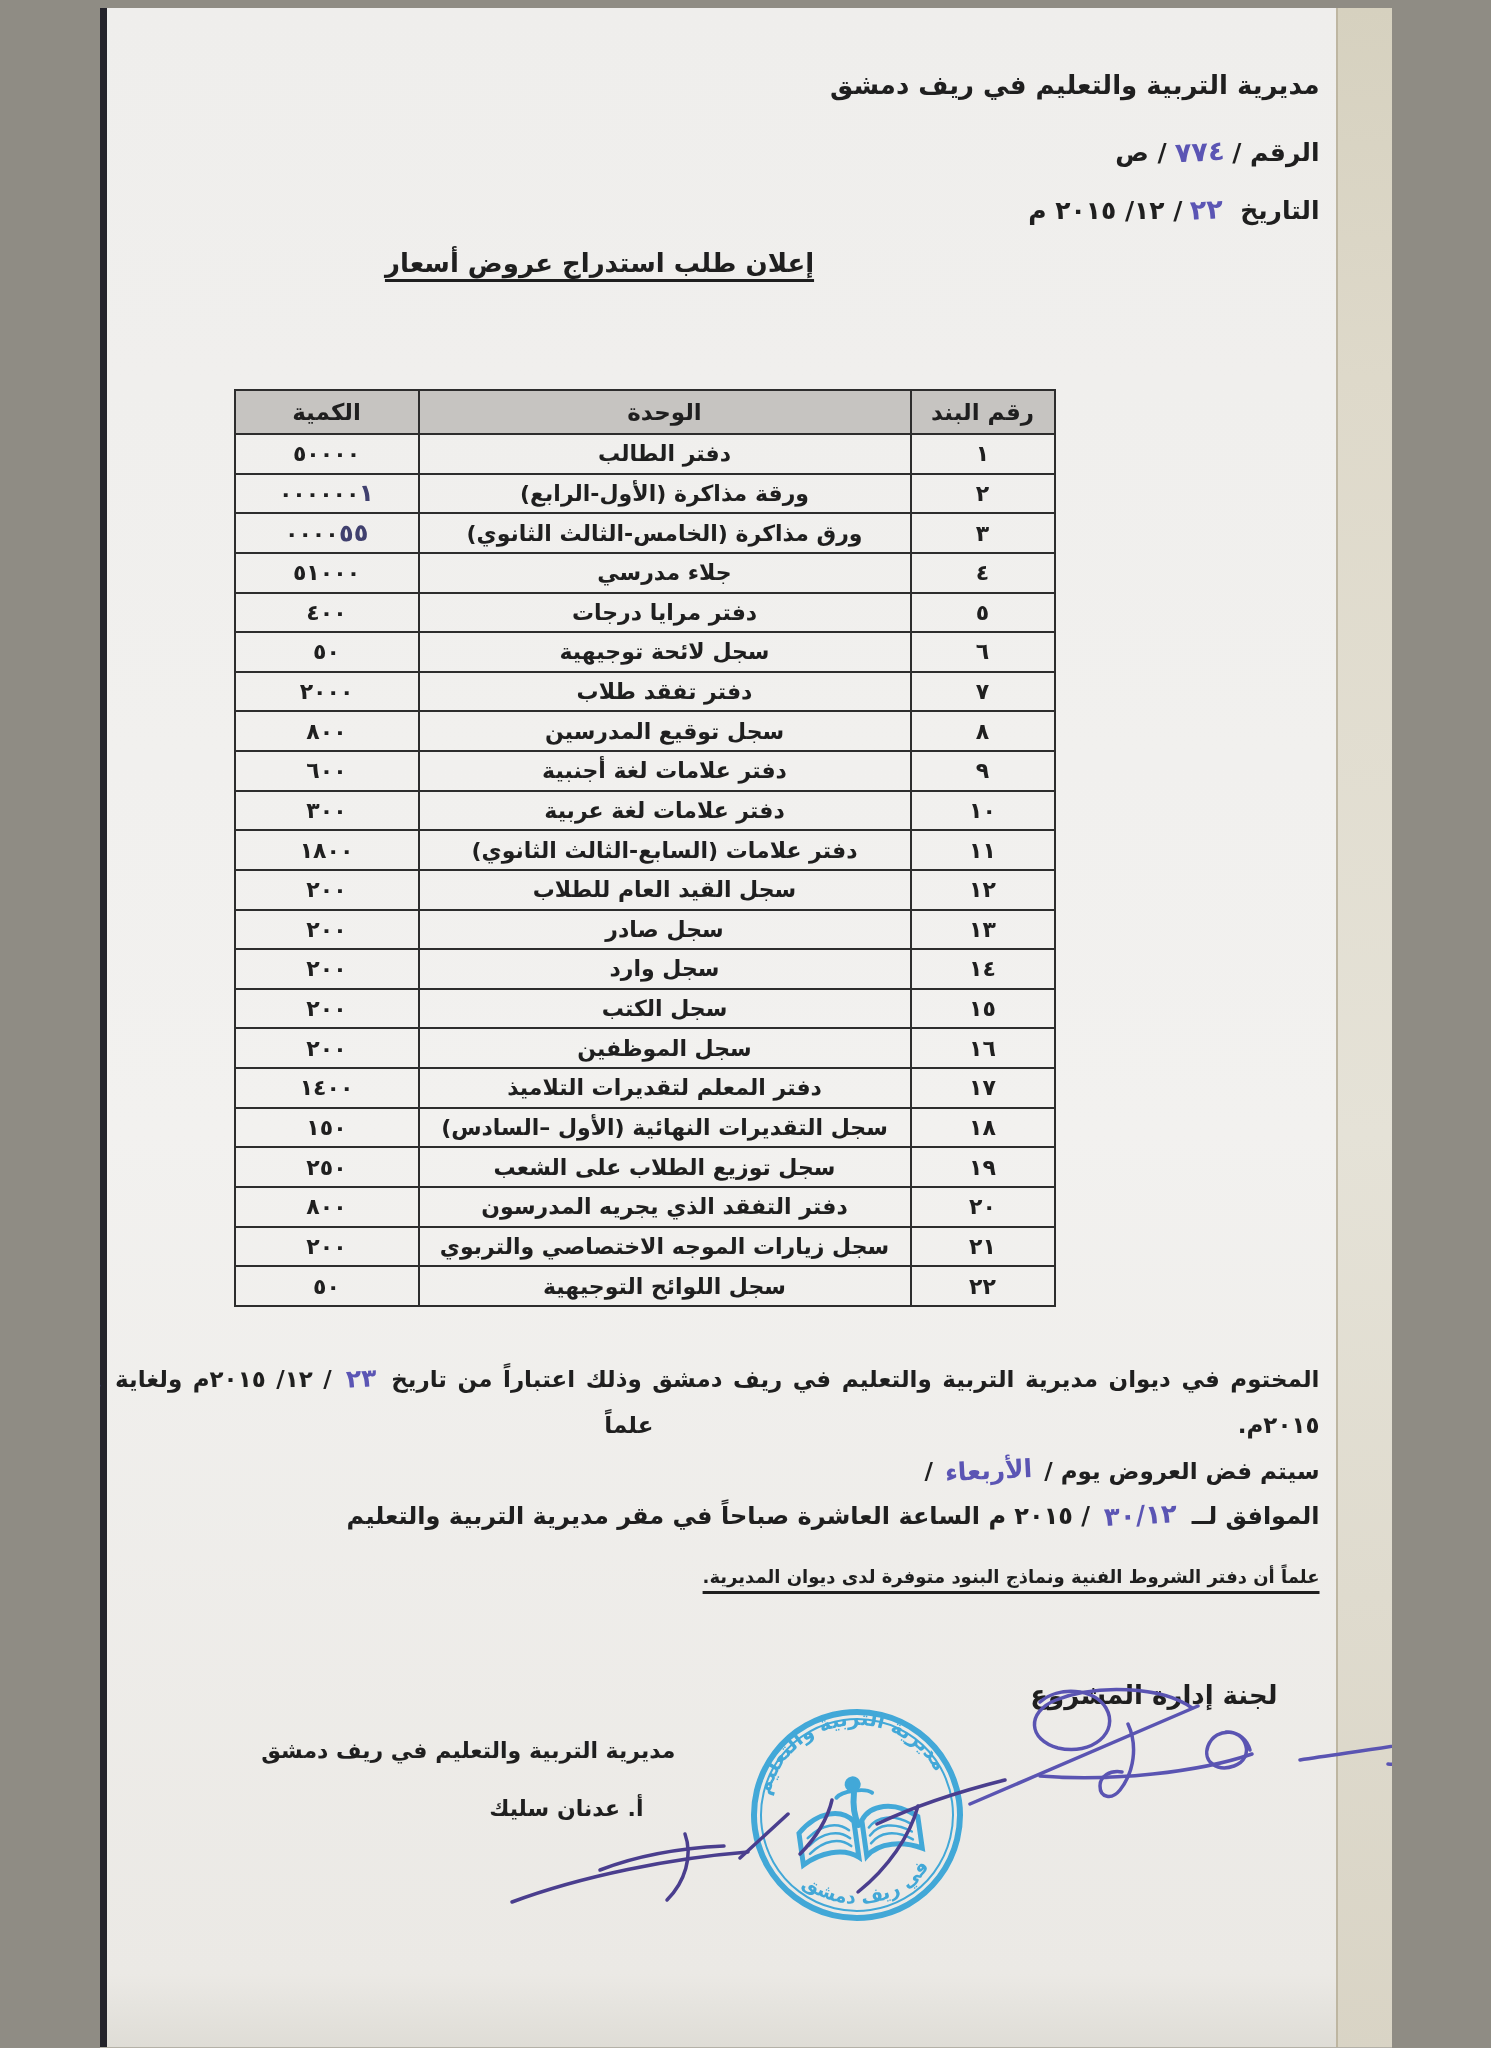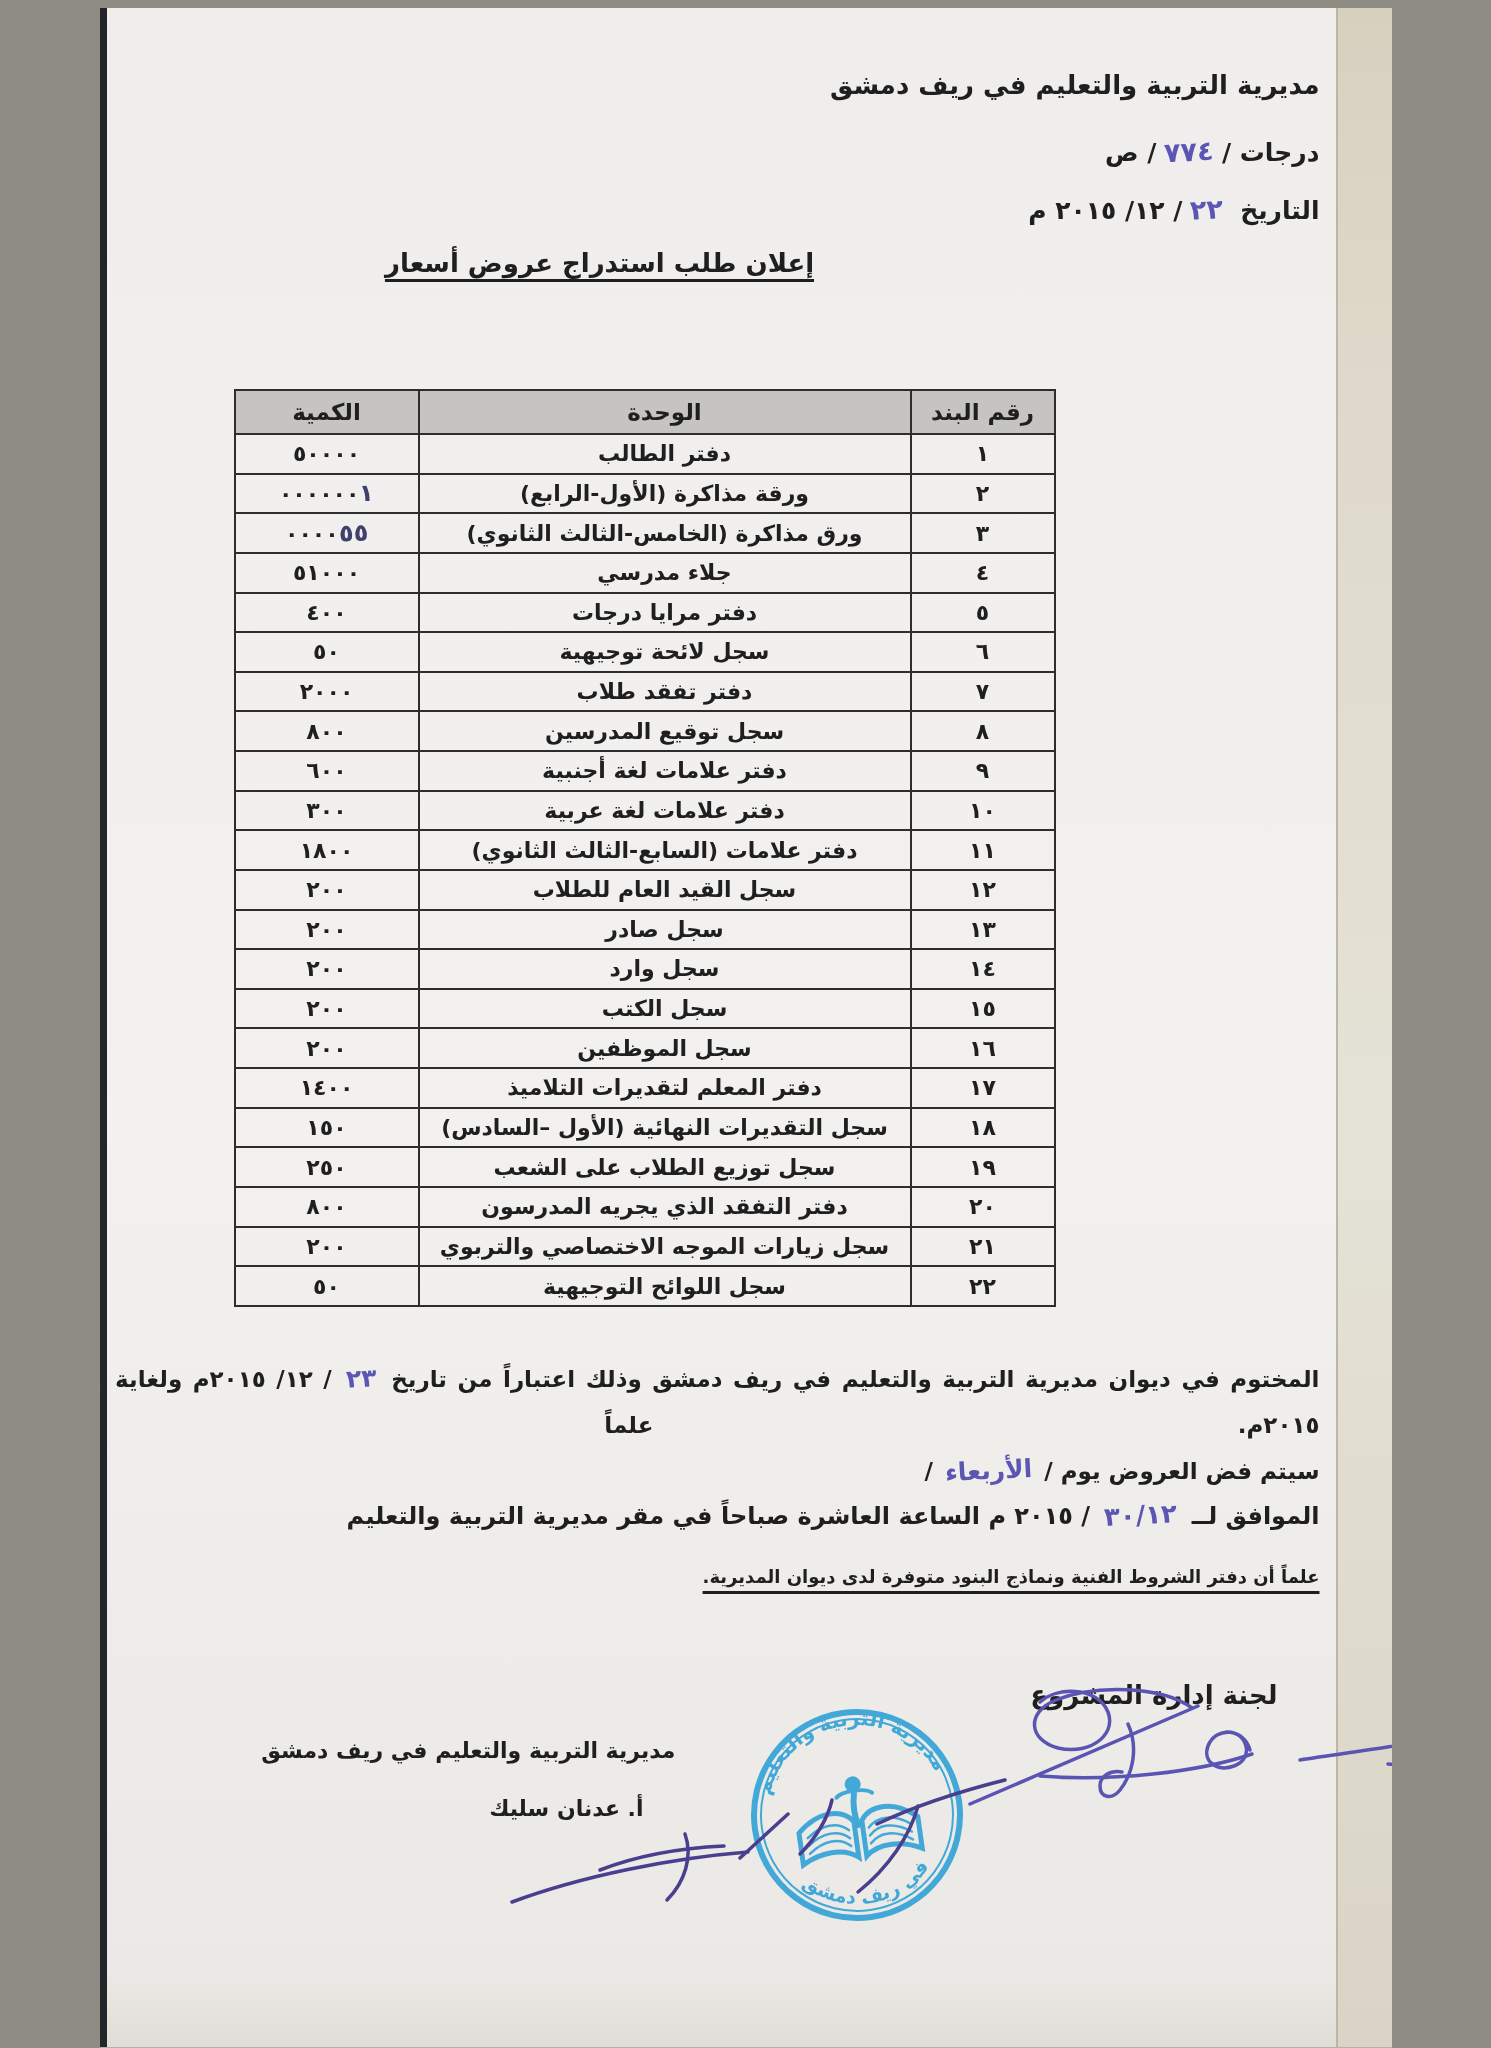--- a/index.html
+++ b/index.html
@@ -70,21 +70,21 @@
 <body>
 
 <div class="page">
 
   <div class="scan-band"></div>
   <div class="edge-left"></div>
   <div class="edge-bottom"></div>
 
   <div class="hdr hdr-org">مديرية التربية والتعليم في ريف دمشق</div>
   <div class="hdr hdr-num">
-    <span>درجات  /</span><span class="ink">٧٧٤</span><span>/ ص</span>
+    <span>الرقم  /</span><span class="ink">٧٧٤</span><span>/ ص</span>
   </div>
   <div class="hdr hdr-date">
     <span>التاريخ</span> <span class="ink">٢٢</span><span>/ ١٢/ ٢٠١٥ م</span>
   </div>
 
   <div class="title"><span>إعلان طلب استدراج عروض أسعار</span></div>
 
 
   <div class="tbl-wrap">
     <table class="items">

